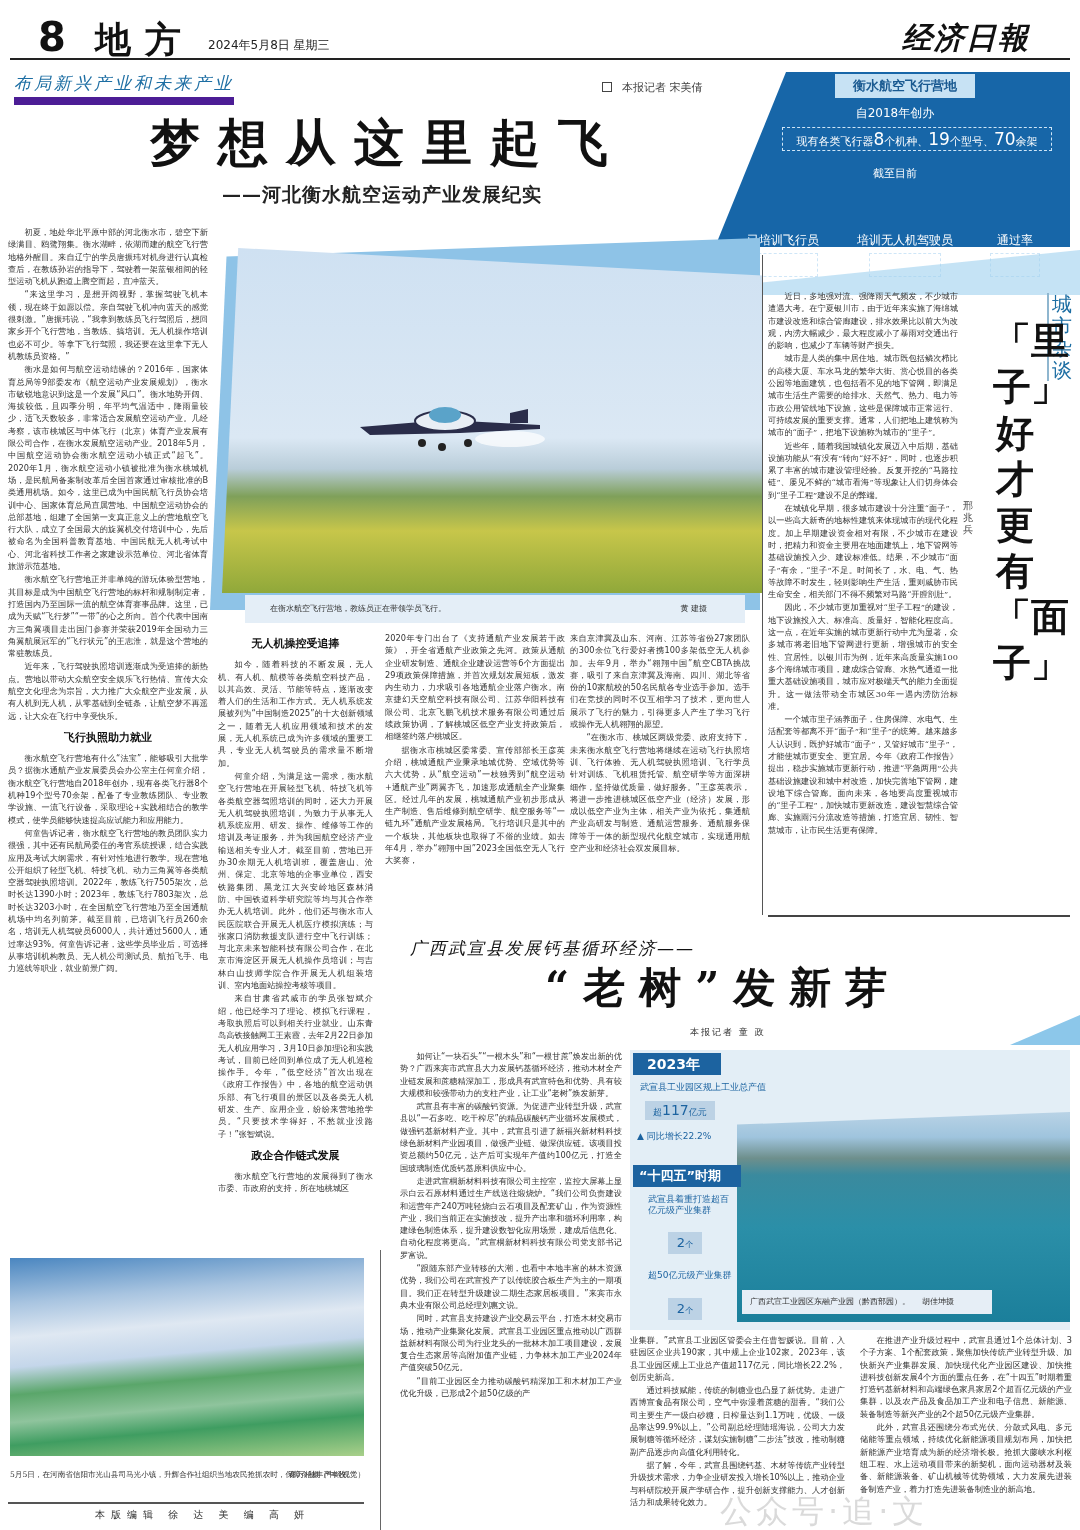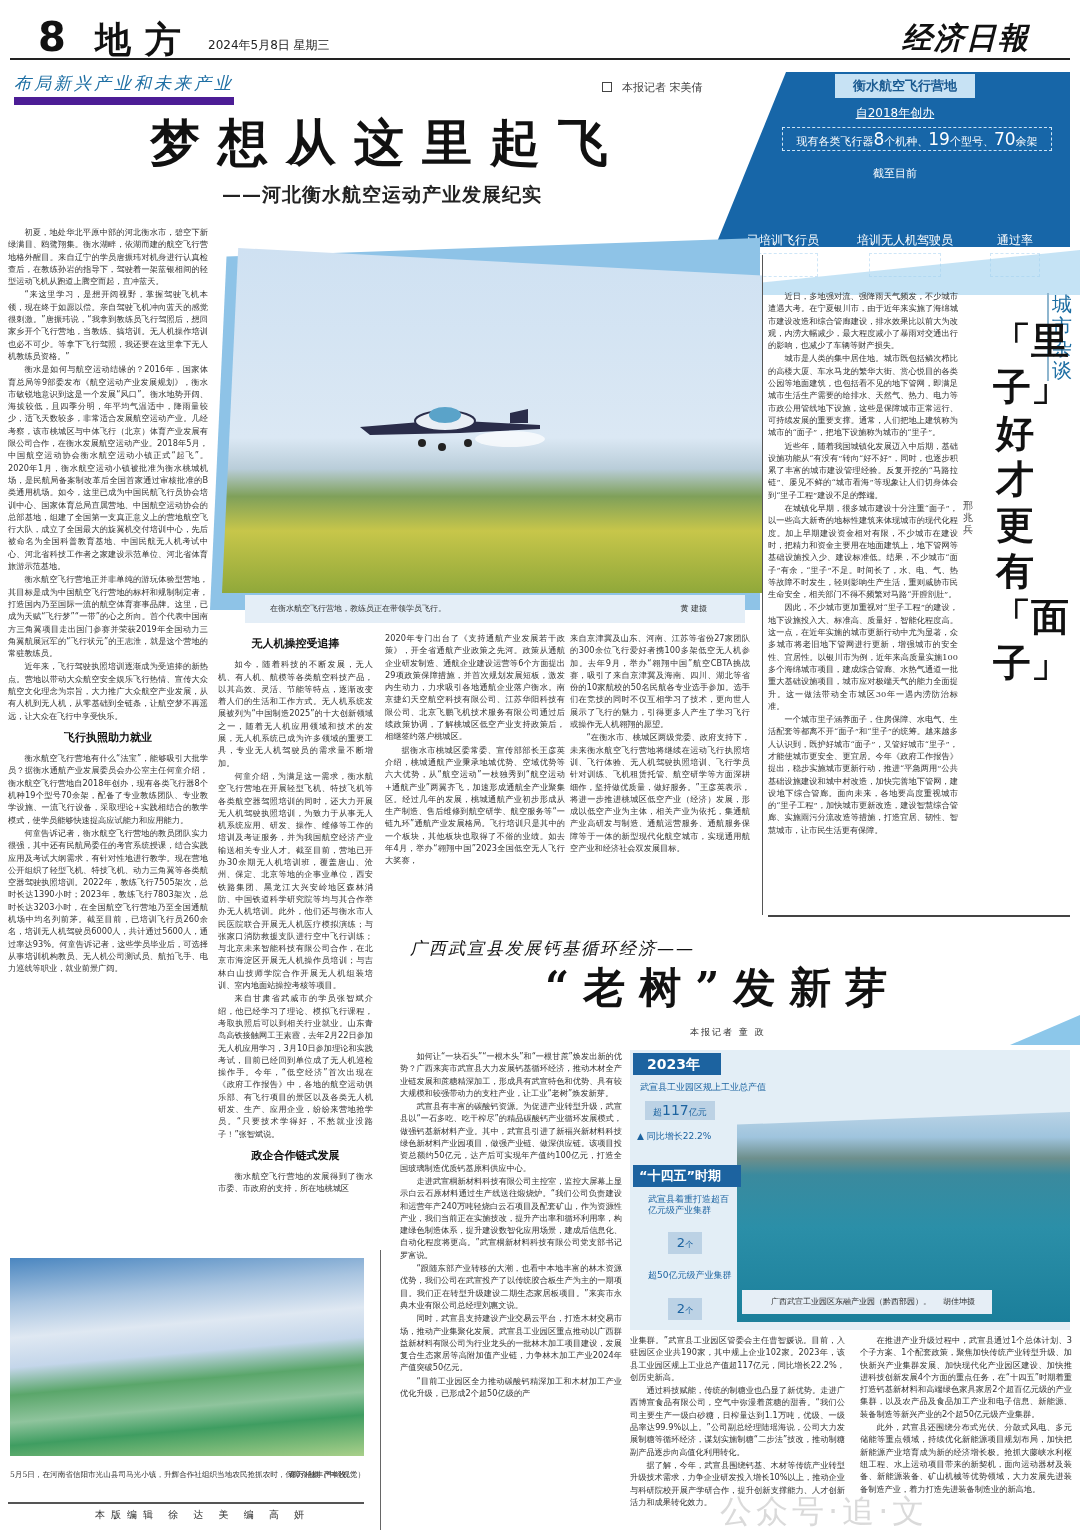--- a/index.html
+++ b/index.html
@@ -16,21 +16,21 @@
   .kicker { position: absolute; left: 14px; top: 72px; font-family: "DejaVu Serif", serif; font-style: italic; font-size: 17px; color: #1d6ea3; letter-spacing: 3px; border-bottom: 8px solid #4c1d95; padding-bottom: 2px; }
   .byline1 { position: absolute; left: 602px; top: 80px; font-size: 11px; color: #444; }
   .byline1 .box { display: inline-block; width: 10px; height: 10px; border: 1px solid #444; margin-right: 10px; vertical-align: -1px; }
 
   .headline1 { position: absolute; left: 150px; top: 110px; font-family: "DejaVu Serif", serif; font-weight: bold; font-size: 50px; letter-spacing: 18px; color: #111; }
   .subhead1 { position: absolute; left: 222px; top: 182px; font-family: "DejaVu Serif", serif; font-weight: bold; font-size: 19px; color: #222; letter-spacing: 1px; }
 
   
   .info-panel { position: absolute; left: 715px; top: 72px; width: 355px; height: 175px; background: #1766a8; clip-path: polygon(20% 0, 100% 0, 100% 100%, 0 100%); }
   .info-title { position: absolute; left: 835px; top: 74px; width: 140px; height: 24px; background: #c7e2f4; color: #1a5a91; font-family: "DejaVu Sans", sans-serif; font-weight: bold; font-size: 13px; text-align: center; line-height: 24px; }
-  .info-since { position: absolute; left: 720px; width: 350px; top: 105px; text-align: center; color: #fff; font-family: "DejaVu Sans", sans-serif; font-size: 12px; text-decoration: underline; }
+  .info-since { position: absolute; left: 720px; width: 350px; top: 105px; text-align: center; color: #fff; font-family: "DejaVu Sans", sans-serif; font-size: 12px; }
   .info-fleet { position: absolute; left: 782px; top: 127px; width: 270px; height: 24px; border: 1px dashed #cfe6f7; color: #fff; text-align: center; line-height: 22px; font-family: "DejaVu Sans", sans-serif; font-size: 11px; }
   .info-fleet b { font-size: 17px; font-weight: normal; }
   .info-asof { position: absolute; left: 720px; width: 350px; top: 166px; text-align: center; color: #fff; font-family: "DejaVu Sans", sans-serif; font-size: 11px; }
   .stat { position: absolute; top: 188px; text-align: center; color: #fff; font-family: "DejaVu Sans", sans-serif; margin-top: 44px; }
   .stat .lbl { font-size: 12px; display: block; margin-bottom: 4px; }
   .stat .val { display: inline-block; border: 1px dashed #cfe6f7; padding: 1px 8px; font-size: 17px; }
   .stat .val small { font-size: 10px; }
   .info-stripe { position: absolute; left: 640px; top: 250px; width: 440px; height: 45px; background: #9fd0ef; clip-path: polygon(0 100%, 100% 0, 100% 100%); opacity: .6; }
 
   
@@ -66,21 +66,21 @@
   .i2-label { position: absolute; left: 640px; top: 1081px; font-family: "DejaVu Sans", sans-serif; font-size: 9px; color: #1c63a0; }
   .i2-big { position: absolute; left: 645px; top: 1101px; background: #bcd2e5; color: #1c63a0; font-family: "DejaVu Sans", sans-serif; font-size: 14px; padding: 1px 8px; }
   .i2-big small { font-size: 9px; }
   .i2-growth { position: absolute; left: 637px; top: 1130px; font-family: "DejaVu Sans", sans-serif; font-size: 9px; color: #1c63a0; }
   .i2-plan { position: absolute; left: 633px; top: 1165px; width: 108px; height: 22px; background: #1c63a0; color: #fff; font-family: "DejaVu Sans", sans-serif; font-weight: bold; font-size: 13px; padding-left: 6px; line-height: 22px; }
   .i2-txt { position: absolute; left: 648px; width: 85px; font-family: "DejaVu Sans", sans-serif; font-size: 9px; line-height: 11px; color: #1c63a0; }
   .i2-cnt { position: absolute; left: 668px; width: 34px; height: 22px; background: #bcd2e5; color: #1c63a0; font-family: "DejaVu Sans", sans-serif; font-size: 13px; text-align: center; line-height: 22px; }
   .i2-cnt small { font-size: 8px; }
   .i2-photo { position: absolute; left: 737px; top: 1112px; width: 333px; height: 210px;
     background: linear-gradient(180deg, #b9d3e6 0%, #9fc4dd 12%, #6e8f8c 22%, #3a8a9e 30%, #2b8fa8 55%, #1b7f9b 100%); clip-path: polygon(0 6%, 100% 0, 100% 100%, 0 100%); }
-  .i2-cap { position: absolute; left: 742px; top: 1290px; width: 250px; height: 24px; background: #e6eef6; font-size: 8px; line-height: 24px; padding-left: 29px; color: #333; }
+  .i2-cap { position: absolute; left: 742px; top: 1290px; width: 250px; height: 24px; background: #e6eef6; font-size: 8px; line-height: 24px; padding-left: 8px; color: #333; }
   .i2-cap .credit { margin-left: 12px; }
 
   
   .photo2 { position: absolute; left: 10px; top: 1258px; width: 354px; height: 198px;
     background: linear-gradient(175deg, #4a86c0 0%, #a8c4e0 20%, #dfe8f2 35%, #c4d6ea 48%, #5aa66a 60%, #8fc49d 72%, #3f9d61 82%, #a9d08a 100%); }
   .photo2-cap { position: absolute; left: 10px; top: 1468px; width: 355px; font-size: 7.6px; line-height: 13px; color: #333; }
   .photo2-cap .credit { position: absolute; right: 0; bottom: 0; }
   .editor-rule { position: absolute; left: 8px; top: 1502px; width: 356px; height: 2px; background: #555; }
   .editor { position: absolute; left: 95px; top: 1508px; font-size: 10px; letter-spacing: 6px; color: #333; }
 

